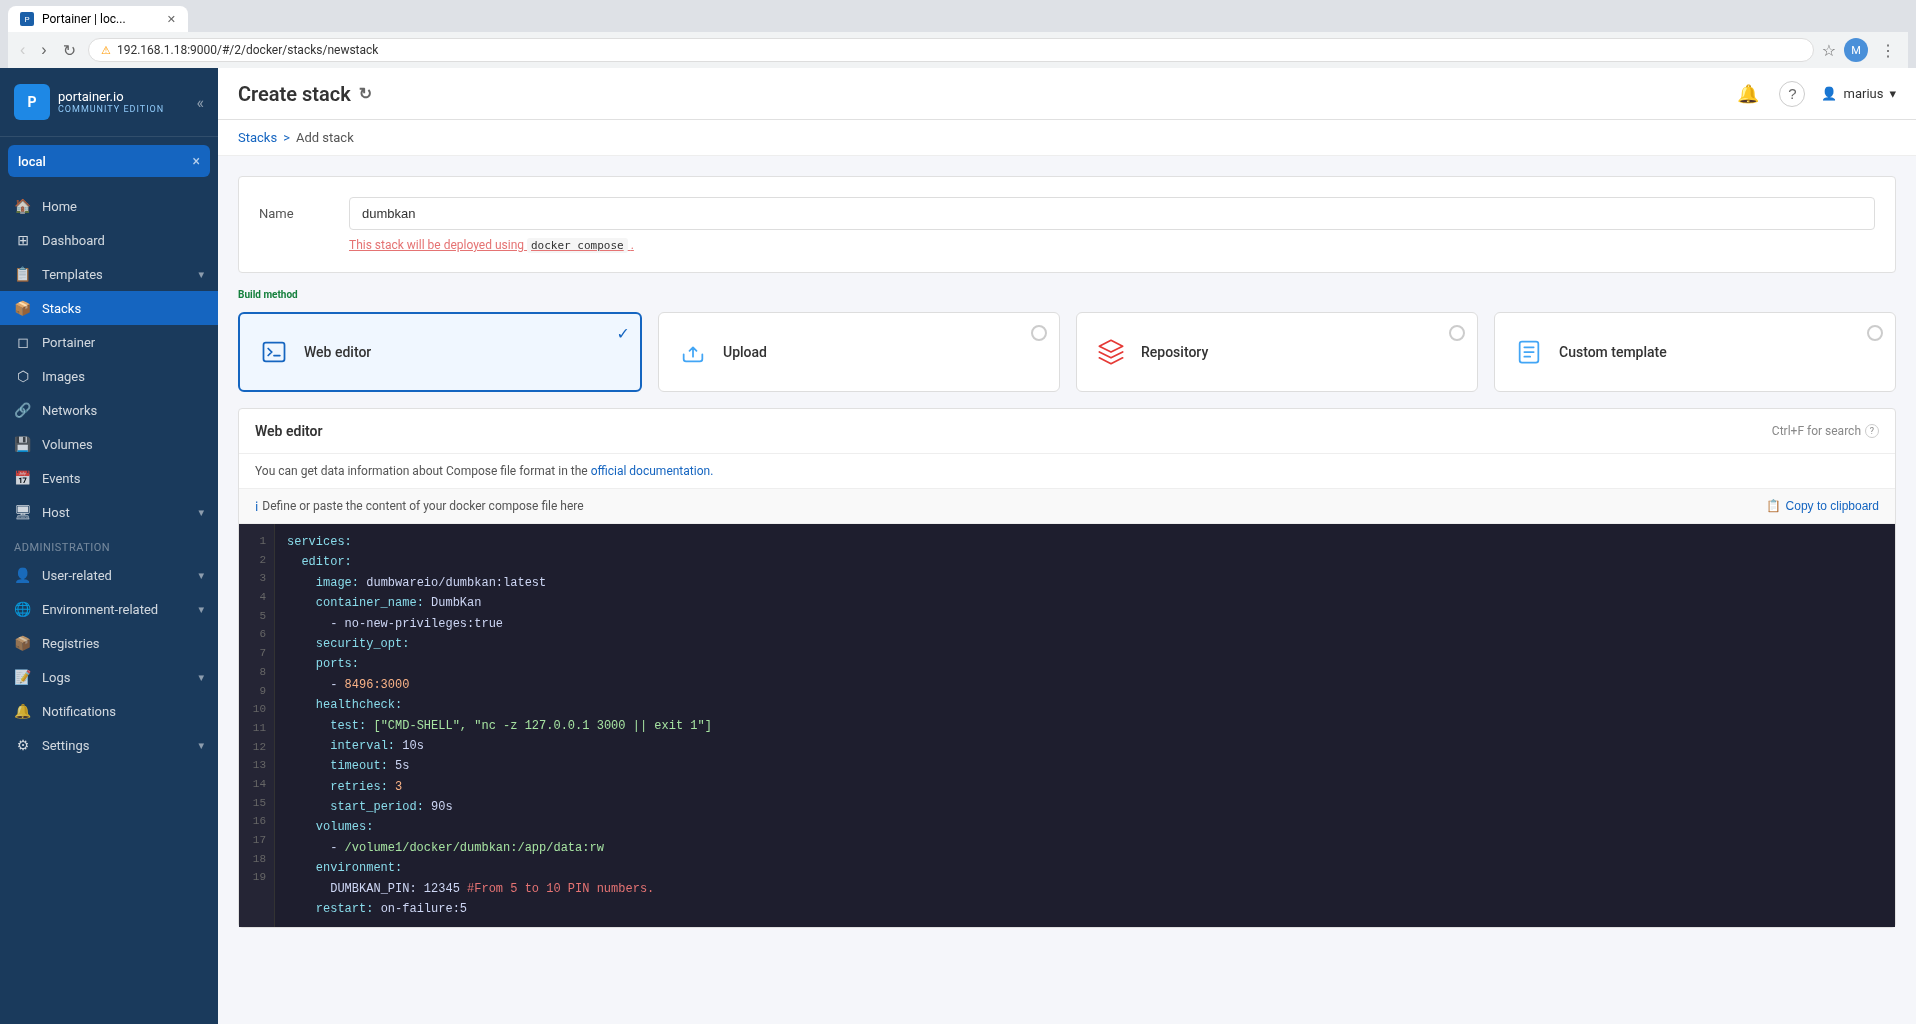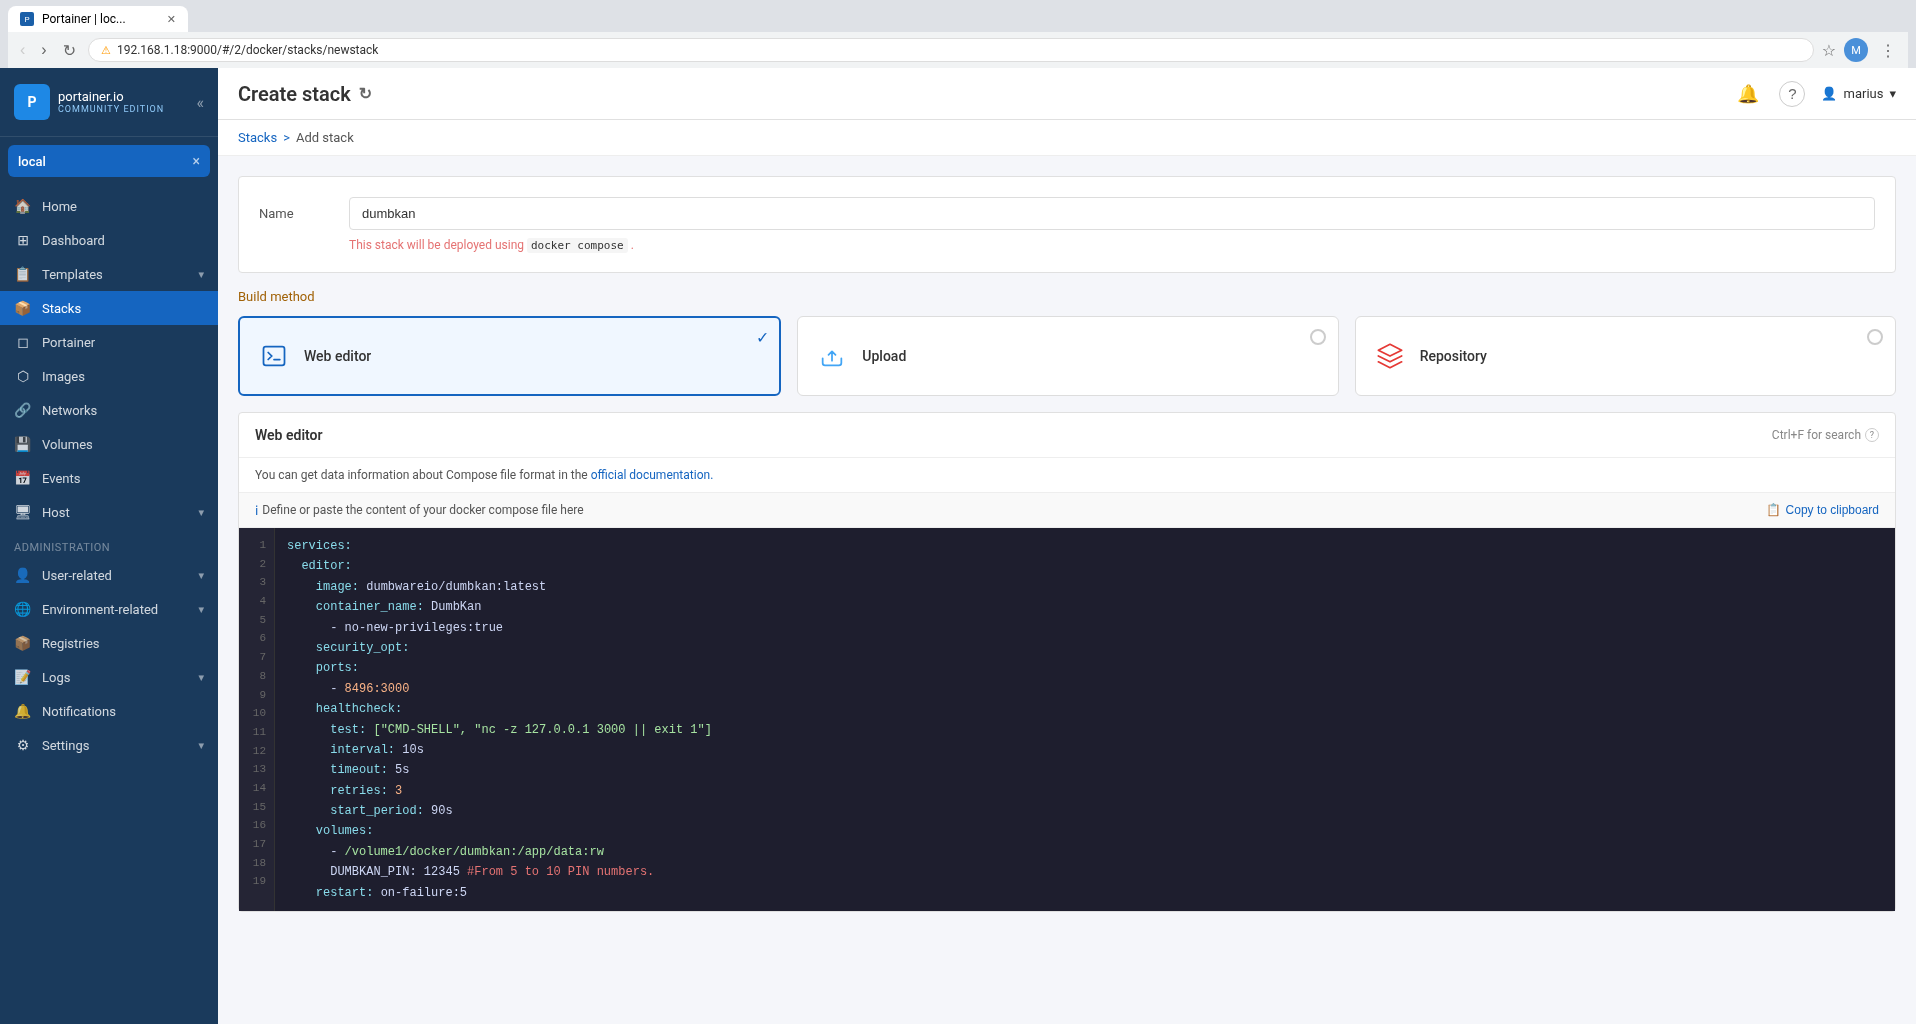--- a/index.html
+++ b/index.html
@@ -53,25 +53,25 @@
 
     .breadcrumb { padding: 10px 20px; display: flex; align-items: center; gap: 6px; font-size: 13px; color: #1565c0; background: white; border-bottom: 1px solid #eee; flex-shrink: 0; }
 
     .content { flex: 1; overflow-y: auto; padding: 20px; background: #f5f6fa; }
 
     
     .form-section { background: white; border-radius: 4px; padding: 20px; margin-bottom: 16px; border: 1px solid #e0e0e0; }
     .field-row { display: flex; align-items: center; margin-bottom: 8px; }
     .field-label { width: 90px; color: #555; font-size: 13px; flex-shrink: 0; }
     .field-input { flex: 1; border: 1px solid #ddd; border-radius: 4px; padding: 8px 12px; font-size: 13px; color: #333; outline: none; }
-    .deploy-note { font-size: 12px; color: #e57373; margin-left: 90px; }
+    .deploy-note { font-size: 12px; color: #e57373; margin-left: 90px; text-decoration: underline; }
     .deploy-note code { background: #f5f5f5; padding: 1px 4px; border-radius: 3px; color: #333; font-family: monospace; font-size: 11px; }
 
     .build-method { margin-bottom: 16px; }
-    .build-method h3 { font-size: 13px; font-weight: 400; color: #a16207; margin-bottom: 12px; }
+    .build-method h3 { font-size: 10px; font-weight: 700; color: #15803d; margin-bottom: 12px; }
 
     .method-cards { display: flex; gap: 16px; }
     .method-card { flex: 1; border: 1px solid #ddd; border-radius: 6px; padding: 20px 16px; display: flex; align-items: center; gap: 12px; cursor: pointer; position: relative; background: white; }
     .method-card.selected { border-color: #1565c0; border-width: 2px; background: #f0f7ff; }
     .method-card .card-radio { width: 16px; height: 16px; border-radius: 50%; border: 2px solid #ccc; position: absolute; top: 12px; right: 12px; display: flex; align-items: center; justify-content: center; }
     .method-card .card-check { position: absolute; top: 10px; right: 10px; color: #1565c0; font-size: 16px; }
     .card-icon { width: 36px; height: 36px; display: flex; align-items: center; justify-content: center; border-radius: 6px; font-size: 20px; flex-shrink: 0; }
     .card-icon.blue { color: #1565c0; }
     .card-icon.upload { color: #42a5f5; }
     .card-icon.git { color: #e53935; }
@@ -288,20 +288,30 @@
           <div class="method-card">
             <div class="card-icon git">
               <svg width="28" height="28" viewBox="0 0 24 24" fill="none" xmlns="http://www.w3.org/2000/svg">
                 <path d="M12 2L2 7l10 5 10-5-10-5zM2 17l10 5 10-5M2 12l10 5 10-5" stroke="#e53935" stroke-width="1.5" stroke-linecap="round" stroke-linejoin="round"></path>
               </svg>
             </div>
             <span class="card-label">Repository</span>
             <div class="card-radio"></div>
           </div>
 
+          <div class="method-card">
+            <div class="card-icon template">
+              <svg width="28" height="28" viewBox="0 0 24 24" fill="none" xmlns="http://www.w3.org/2000/svg">
+                <rect x="4" y="3" width="16" height="18" rx="2" stroke="#42a5f5" stroke-width="1.5" fill="none"></rect>
+                <path d="M8 8h8M8 12h8M8 16h5" stroke="#42a5f5" stroke-width="1.5" stroke-linecap="round"></path>
+              </svg>
+            </div>
+            <span class="card-label">Custom template</span>
+            <div class="card-radio"></div>
+          </div>
 
         </div>
       </div>
 
       <div class="editor-section">
         <div class="editor-header">
           <span class="editor-title">Web editor</span>
           <div class="editor-search-hint">
             <span>Ctrl+F for search</span>
             <span style="border:1px solid #ccc; border-radius:50%; width:14px; height:14px; display:inline-flex; align-items:center; justify-content:center; font-size:9px;">?</span>
@@ -354,20 +364,21 @@
             <div class="code-line">    <span class="c-key">ports:</span></div>
             <div class="code-line">      - <span class="c-num">8496:3000</span></div>
             <div class="code-line">    <span class="c-key">healthcheck:</span></div>
             <div class="code-line">      <span class="c-key">test:</span> <span class="c-str">["CMD-SHELL", "nc -z 127.0.0.1 3000 || exit 1"]</span></div>
             <div class="code-line">      <span class="c-key">interval:</span> <span class="c-val">10s</span></div>
             <div class="code-line">      <span class="c-key">timeout:</span> <span class="c-val">5s</span></div>
             <div class="code-line">      <span class="c-key">retries:</span> <span class="c-num">3</span></div>
             <div class="code-line">      <span class="c-key">start_period:</span> <span class="c-val">90s</span></div>
             <div class="code-line">    <span class="c-key">volumes:</span></div>
             <div class="code-line">      - <span class="c-str">/volume1/docker/dumbkan:/app/data:rw</span></div>
+            <div class="code-line">    <span class="c-key">environment:</span></div>
             <div class="code-line">      <span class="c-val">DUMBKAN_PIN: 12345</span> <span class="c-comment">#From 5 to 10 PIN numbers.</span></div>
             <div class="code-line">    <span class="c-key">restart:</span> <span class="c-val">on-failure:5</span></div>
           </div>
         </div>
       </div>
 
     </div>
   </div>
 </div>
 

